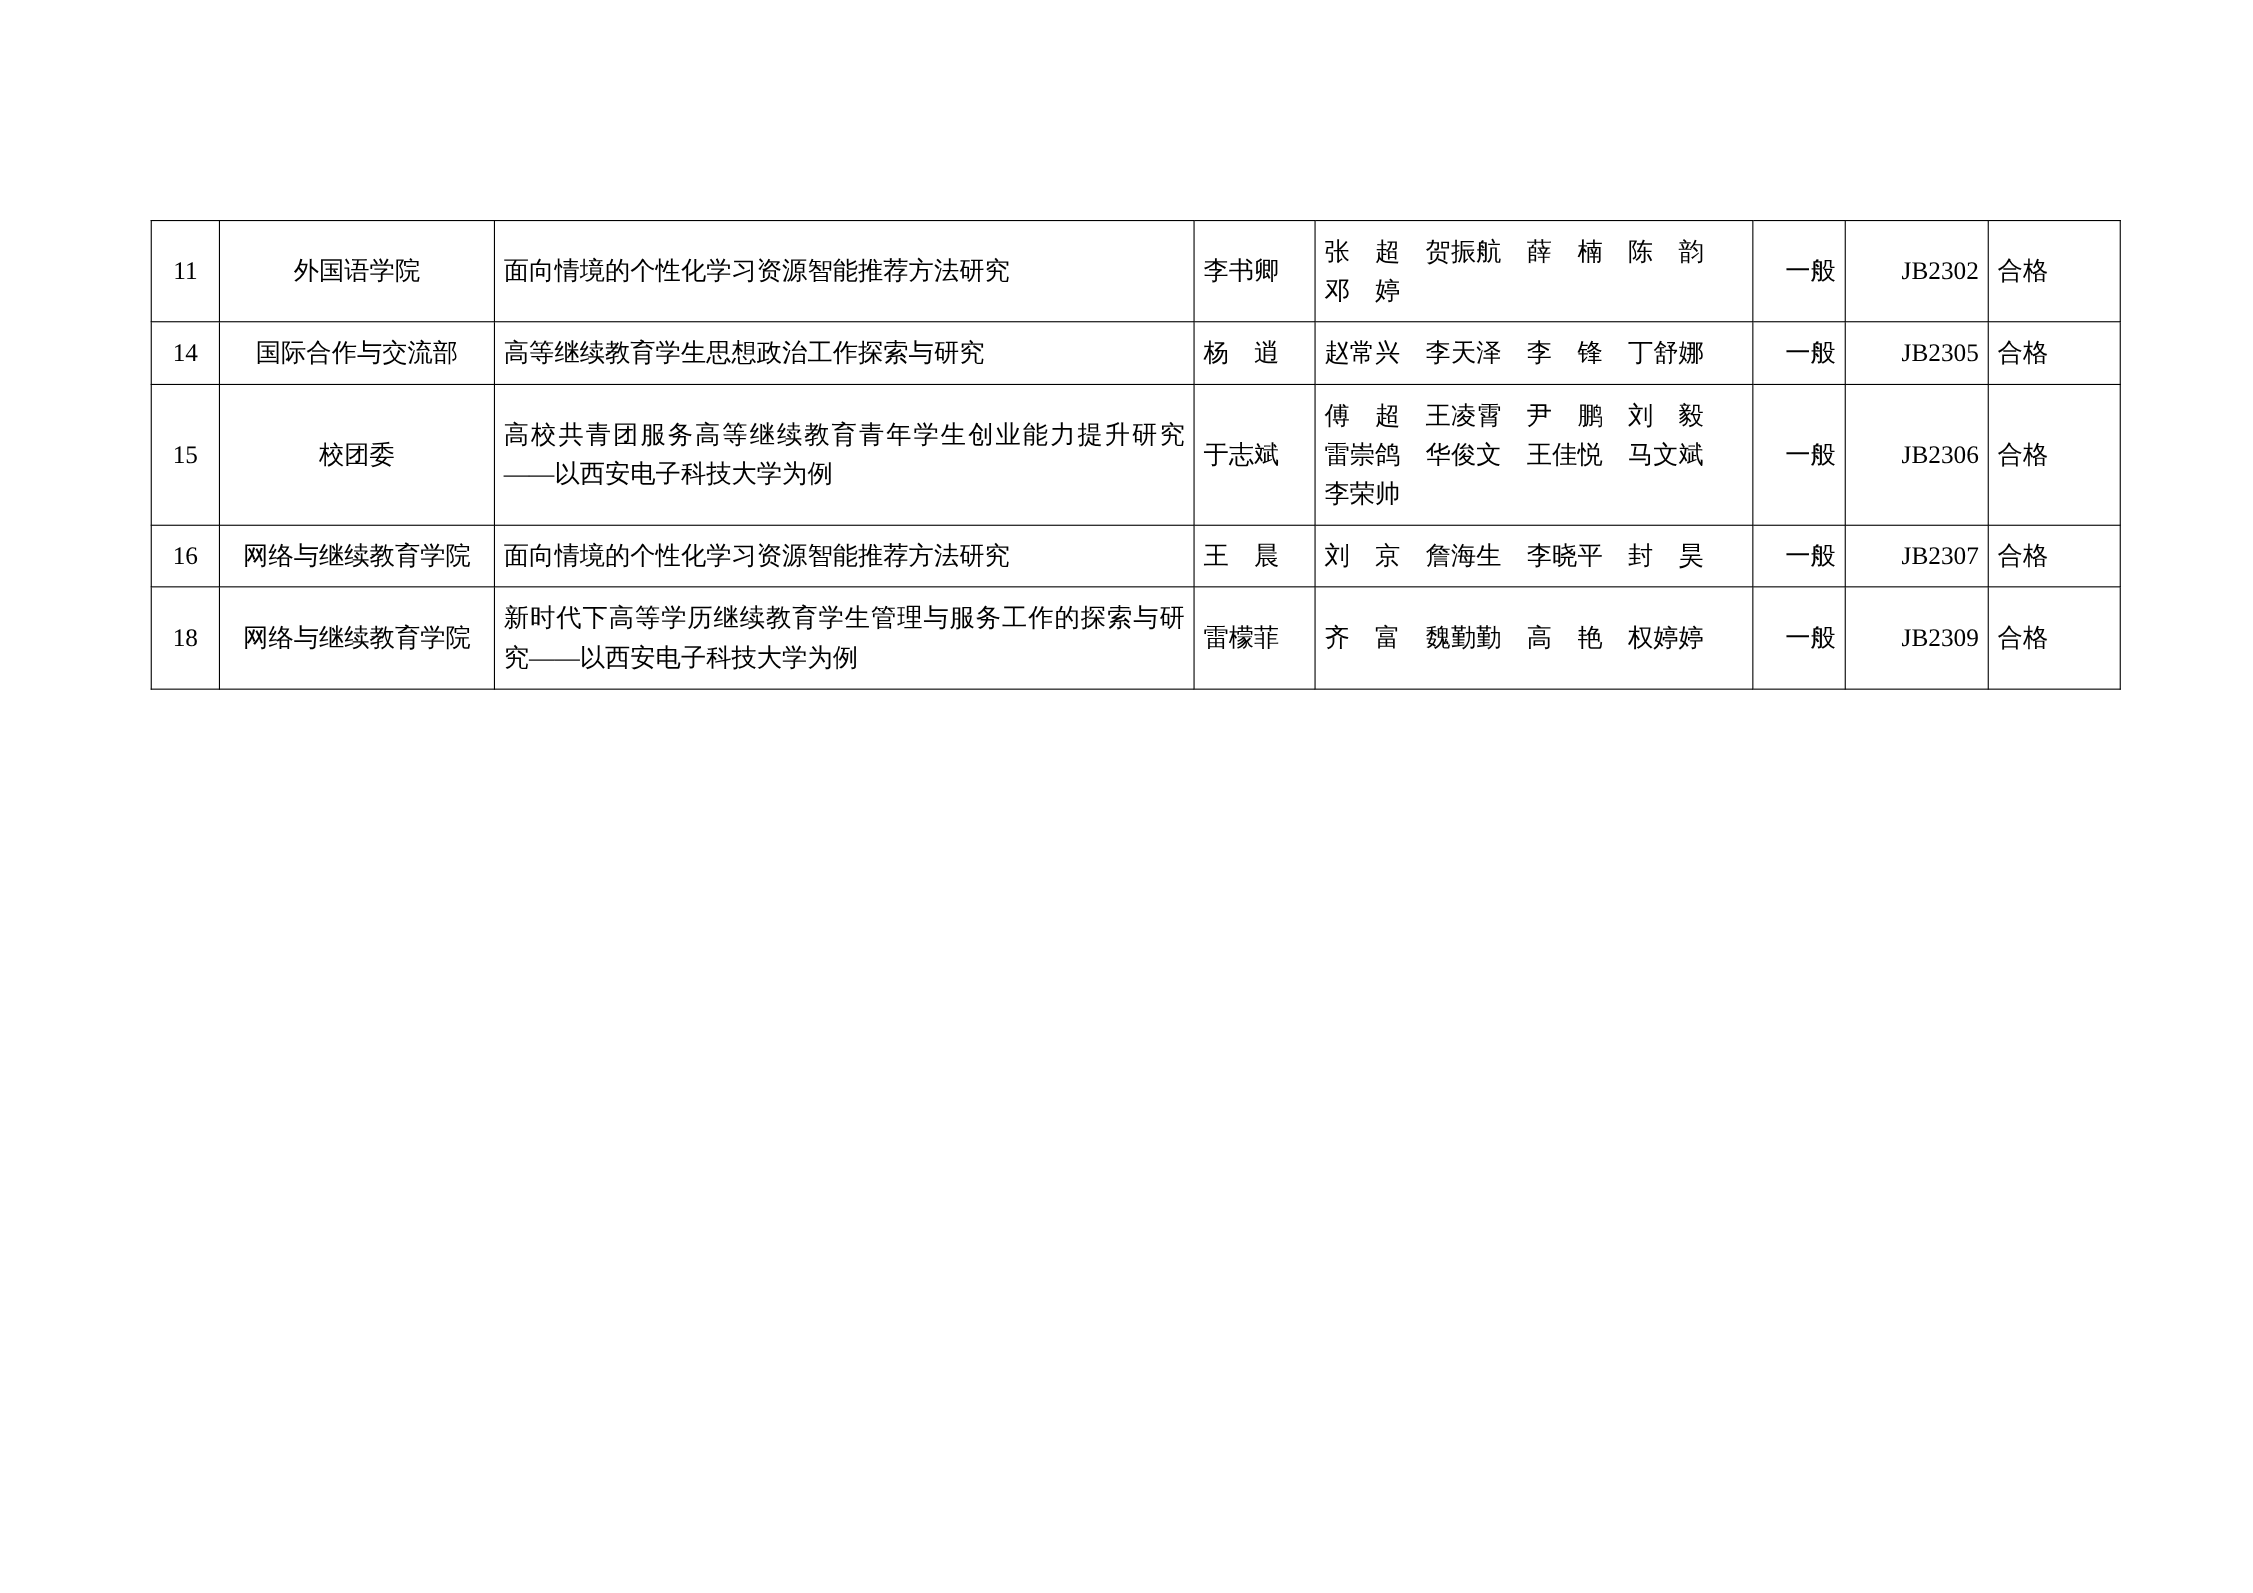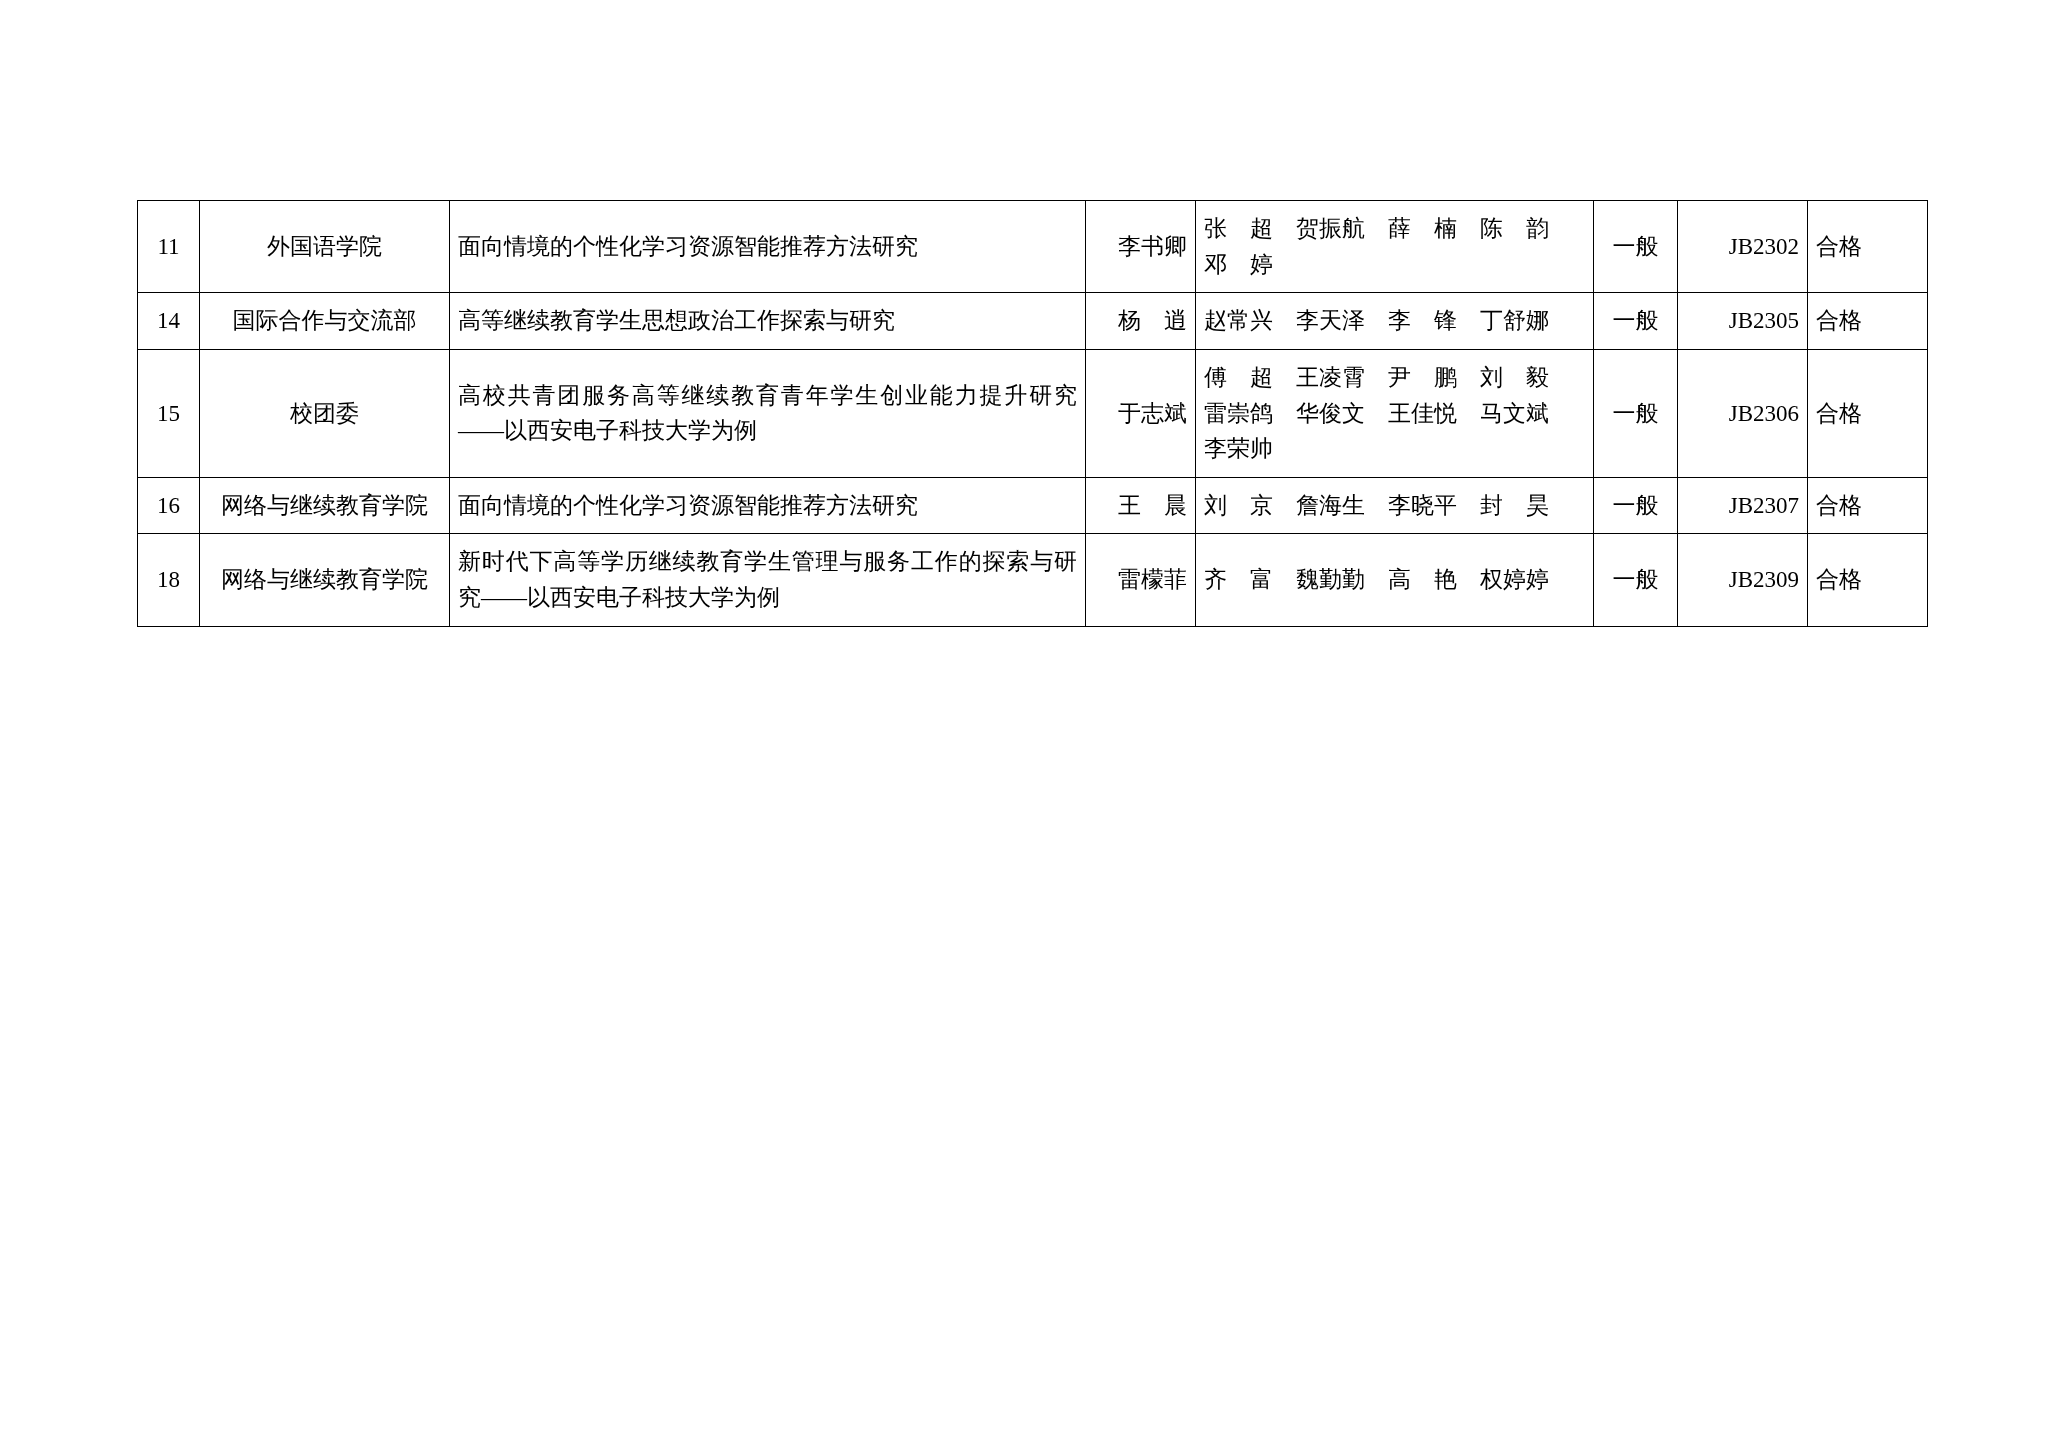--- a/index.html
+++ b/index.html
@@ -55,23 +55,23 @@
   col.c-title   { width: 636px; }
   col.c-leader  { width: 110px; }
   col.c-members { width: 398px; }
   col.c-type    { width: 84px; }
   col.c-code    { width: 130px; }
   col.c-result  { width: 120px; }
 
   .no-cell     { text-align: center; font-size: 23px; }
   .unit-cell   { text-align: center; }
   .title-cell  { text-align: left; }
-  .leader-cell { text-align: right; white-space: pre; }
+  .leader-cell { text-align: left; white-space: pre; }
   .members-cell{ text-align: left; white-space: pre-line; }
-  .type-cell   { text-align: center; margin-top: 36px; }
+  .type-cell   { text-align: right; margin-top: 36px; }
   .code-cell   { text-align: right; font-family: "Liberation Serif", "DejaVu Serif", serif; }
   .result-cell { text-align: left; }
 
   
   .title-cell.justify {
     text-align: justify;
     text-justify: inter-ideograph;
   }
 </style>
 </head>

